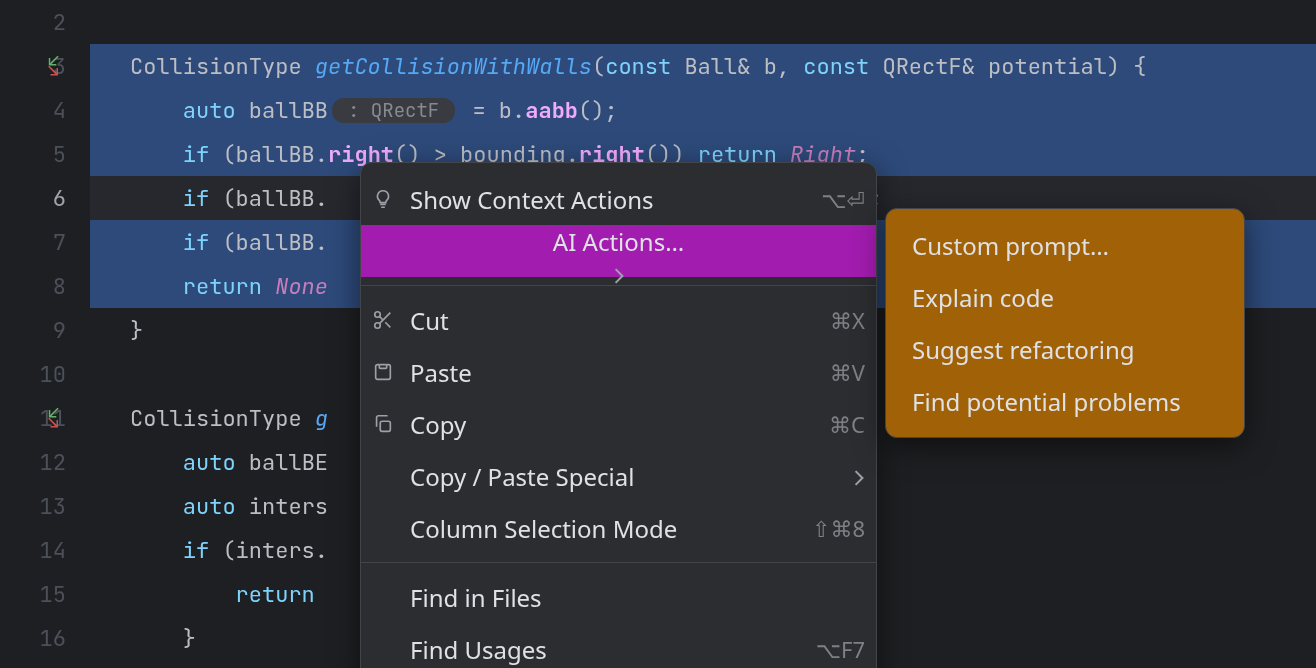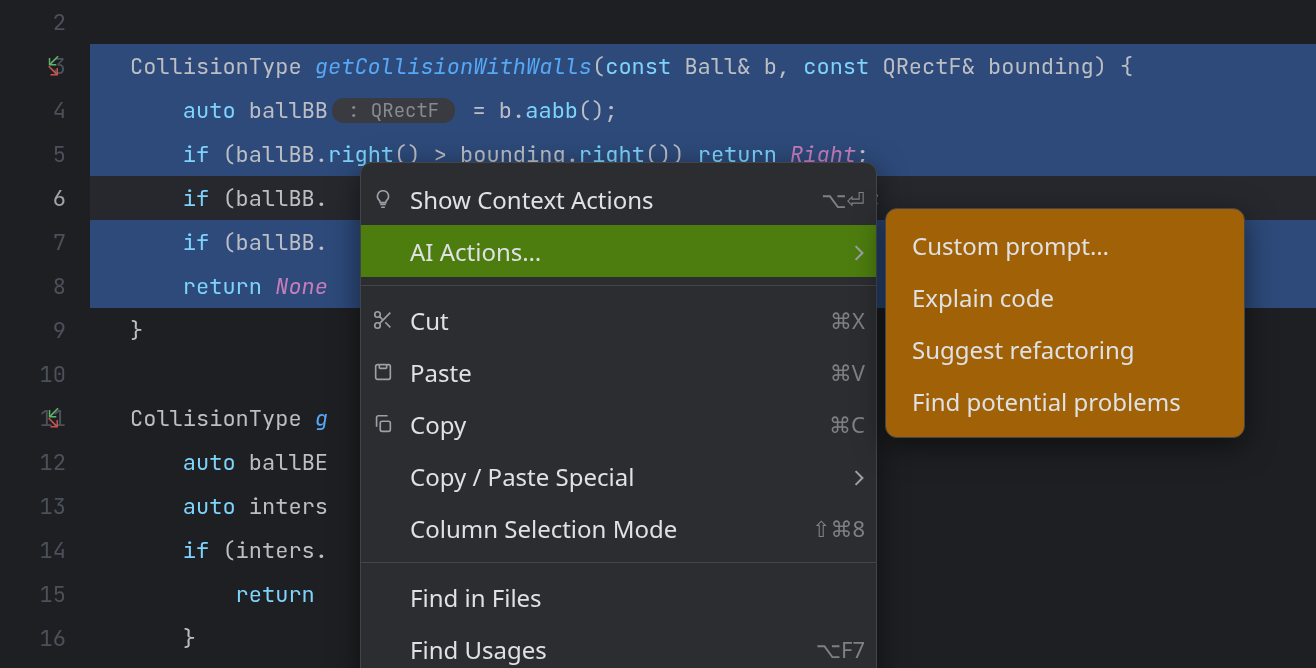--- a/index.html
+++ b/index.html
@@ -69,21 +69,21 @@
     .code-line.selected {
       background: #2d4a7a;
     }
     .code-line.current {
       background: #26282e;
     }
     .kw { color: #7dd3fc; }
     .type { color: #bcbec4; }
     .func { color: #56a8f5; font-style: italic; }
     .param { color: #bcbec4; }
-    .method { color: #7dd3fc; }
+    .method { color: #f0abfc; font-weight: bold; }
     .enum-val { color: #c77dbb; font-style: italic; }
     .hint {
       background: #393b40;
       color: #868a91;
       border-radius: 12px;
       padding: 0 16px;
       font-size: 19px;
       margin: 0 4px;
     }
 
@@ -103,21 +103,22 @@
     .menu-item {
       height: 52px;
       display: flex;
       align-items: center;
       padding: 0 11px;
       color: #dfe1e5;
       font-size: 24px;
       cursor: default;
     }
     .menu-item.highlighted {
-      background: #4d7c0f;
+      background: #a21caf;
+      flex-direction: column;
     }
     .menu-icon {
       width: 32px;
       display: flex;
       align-items: center;
       justify-content: flex-start;
       color: #9da0a8;
       margin-right: 6px;
     }
     .menu-label {
@@ -175,21 +176,21 @@
           <span class="arrow-out">↘</span>
         </span></div>
       <div class="line-number">12</div>
       <div class="line-number">13</div>
       <div class="line-number">14</div>
       <div class="line-number">15</div>
       <div class="line-number">16</div>
     </div>
   <div class="code-area" id="code-area">
       <div class="code-line"><span></span></div>
-      <div class="code-line selected"><span></span><span class="type">CollisionType </span><span class="func">getCollisionWithWalls</span><span>(</span><span class="kw">const </span><span class="type">Ball&amp; </span><span class="param">b</span><span>, </span><span class="kw">const </span><span class="type">QRectF&amp; </span><span class="param">bounding</span><span>) {</span></div>
+      <div class="code-line selected"><span></span><span class="type">CollisionType </span><span class="func">getCollisionWithWalls</span><span>(</span><span class="kw">const </span><span class="type">Ball&amp; </span><span class="param">b</span><span>, </span><span class="kw">const </span><span class="type">QRectF&amp; </span><span class="param">potential</span><span>) {</span></div>
       <div class="code-line selected"><span>    </span><span class="kw">auto </span><span>ballBB</span><span class="hint">: QRectF</span><span> = b.</span><span class="method">aabb</span><span>();</span></div>
       <div class="code-line selected"><span>    </span><span class="kw">if </span><span>(ballBB.</span><span class="method">right</span><span>() &gt; bounding.</span><span class="method">right</span><span>()) </span><span class="kw">return </span><span class="enum-val">Right</span><span>;</span></div>
       <div class="code-line selected current"><span>    </span><span class="kw">if </span><span>(ballBB.</span><span>                                     </span><span class="enum-val">Left</span><span>;</span></div>
       <div class="code-line selected"><span>    </span><span class="kw">if </span><span>(ballBB.</span></div>
       <div class="code-line selected"><span>    </span><span class="kw">return </span><span class="enum-val">None</span></div>
       <div class="code-line"><span></span><span>}</span></div>
       <div class="code-line"><span></span></div>
       <div class="code-line"><span></span><span class="type">CollisionType </span><span class="func">g</span><span>                                                                 </span><span> {</span></div>
       <div class="code-line"><span>    </span><span class="kw">auto </span><span>ballBE</span></div>
       <div class="code-line"><span>    </span><span class="kw">auto </span><span>inters</span><span>                                   </span><span>rick);</span></div>

